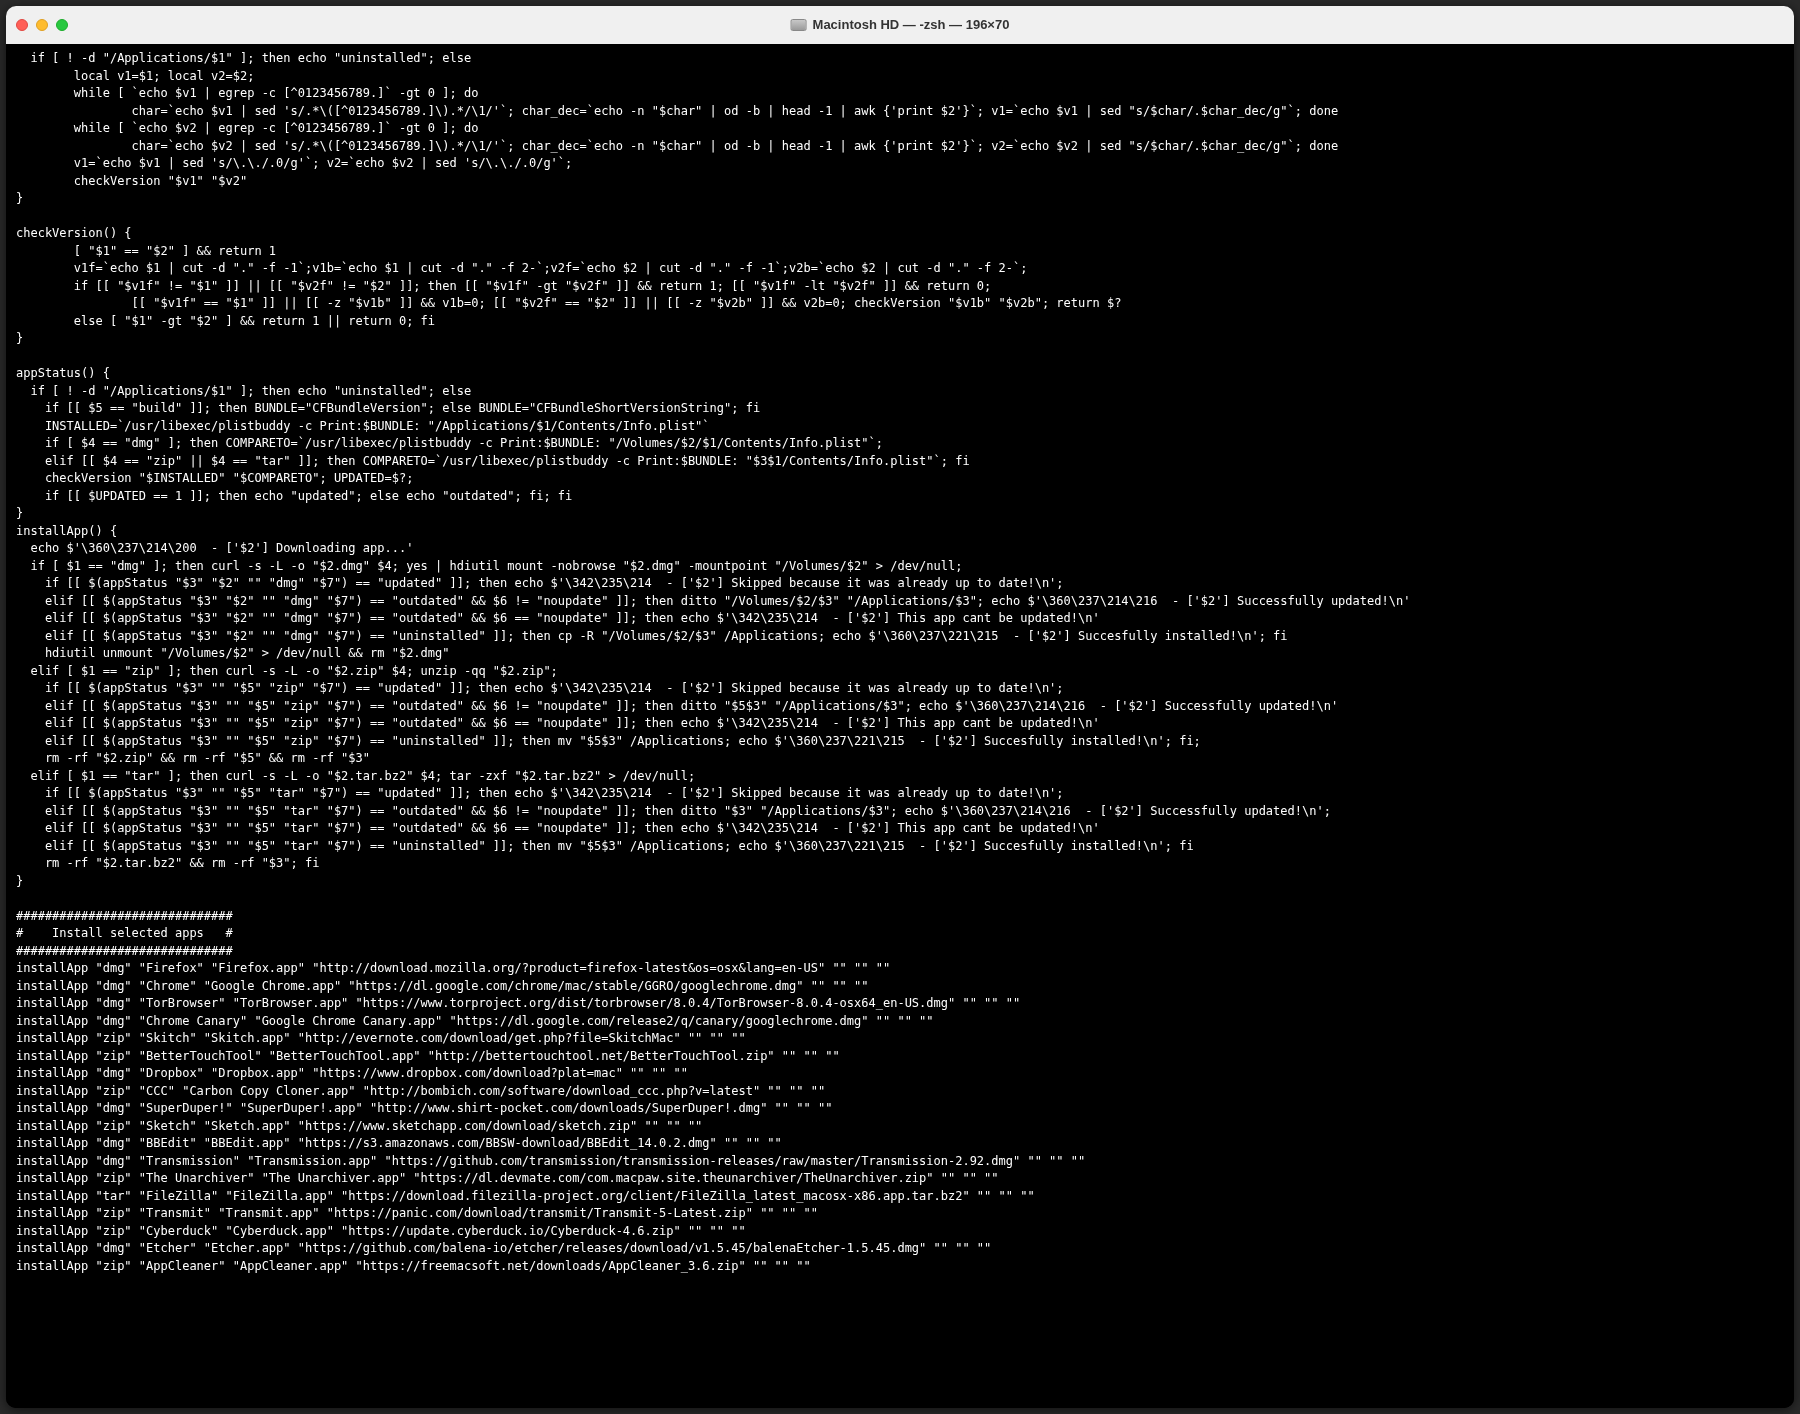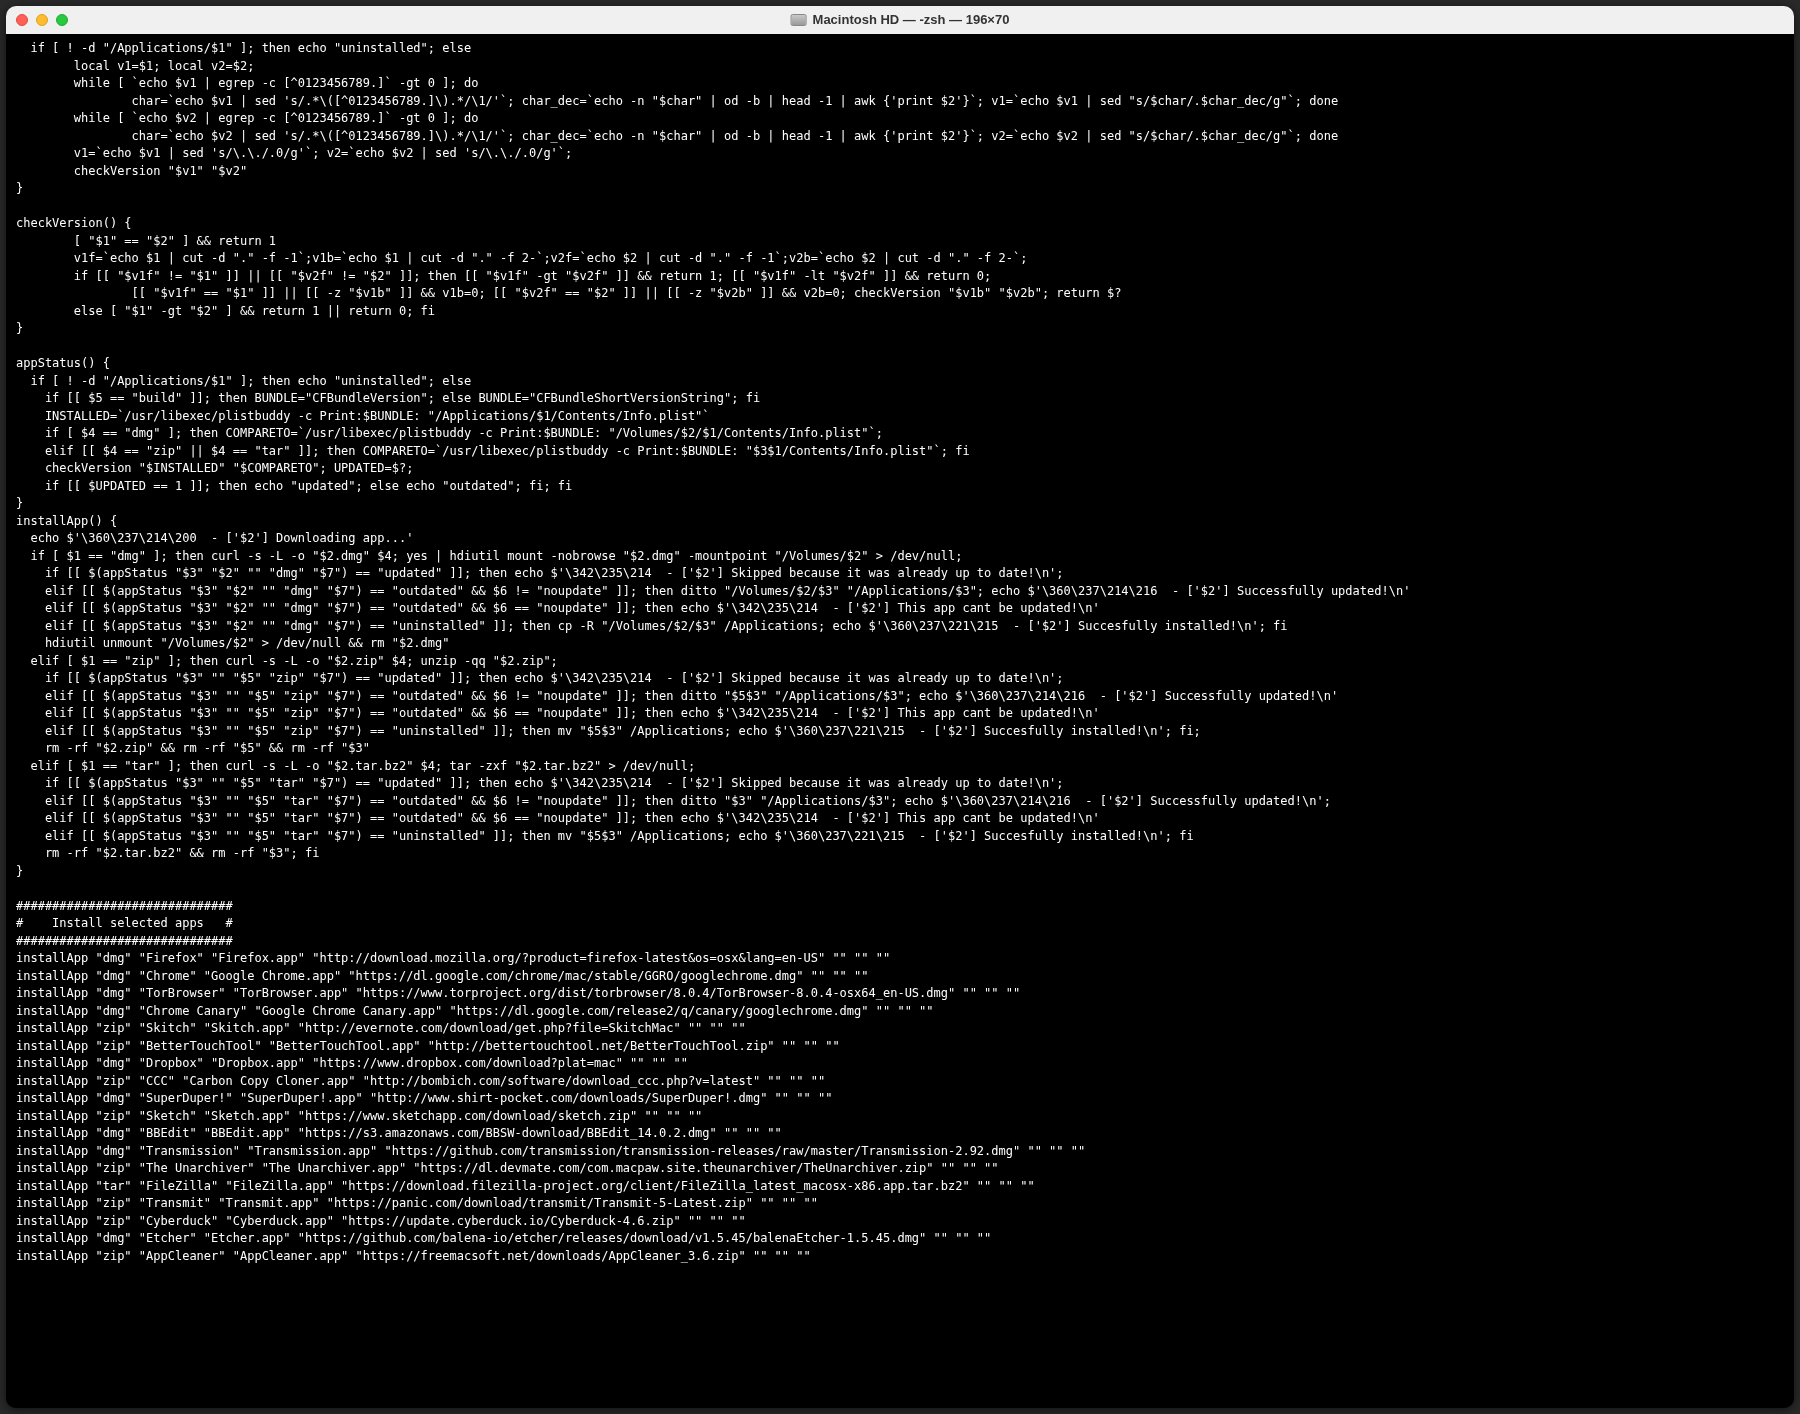--- a/index.html
+++ b/index.html
@@ -15,21 +15,21 @@
     width: 1788px;
     height: 1402px;
     background: #000;
     border-radius: 10px;
     overflow: hidden;
     box-shadow: 0 2px 12px rgba(0,0,0,0.6);
     display: flex;
     flex-direction: column;
   }
   .titlebar {
-    height: 28px;
+    height: 38px;
     background: #f0f0f0;
     display: flex;
     align-items: center;
     padding: 0 10px;
     position: relative;
     flex-shrink: 0;
   }
   .traffic-lights {
     display: flex;
     gap: 8px;

